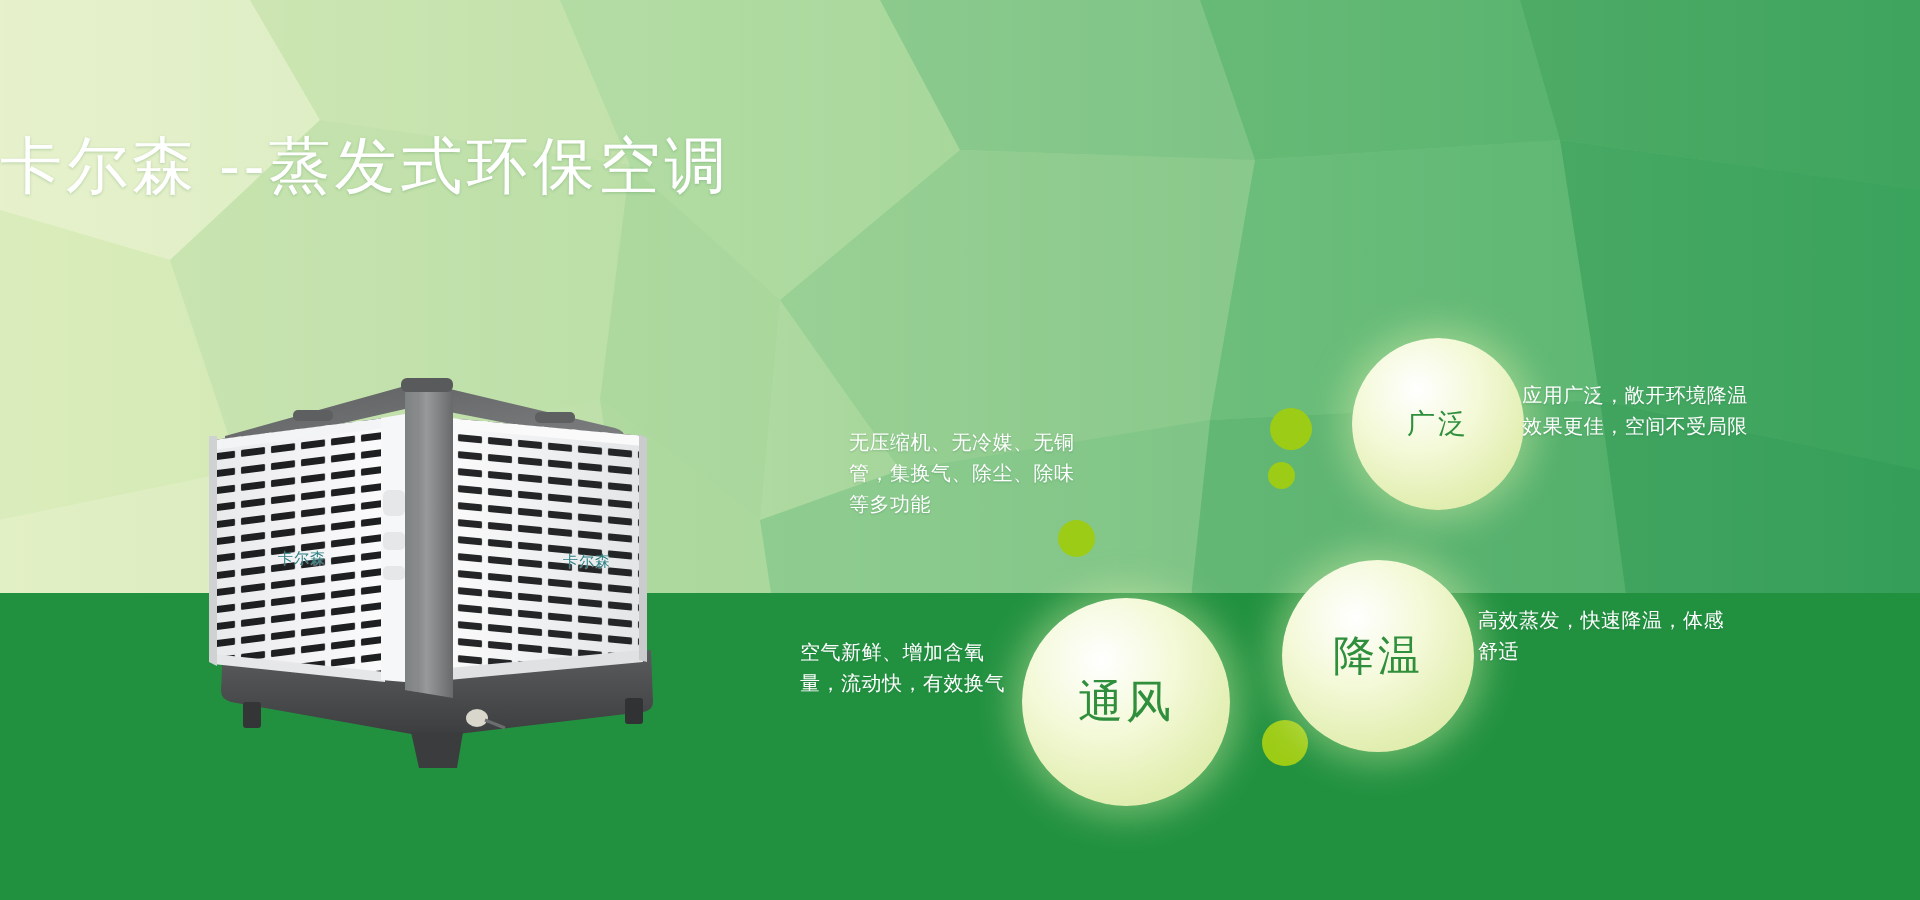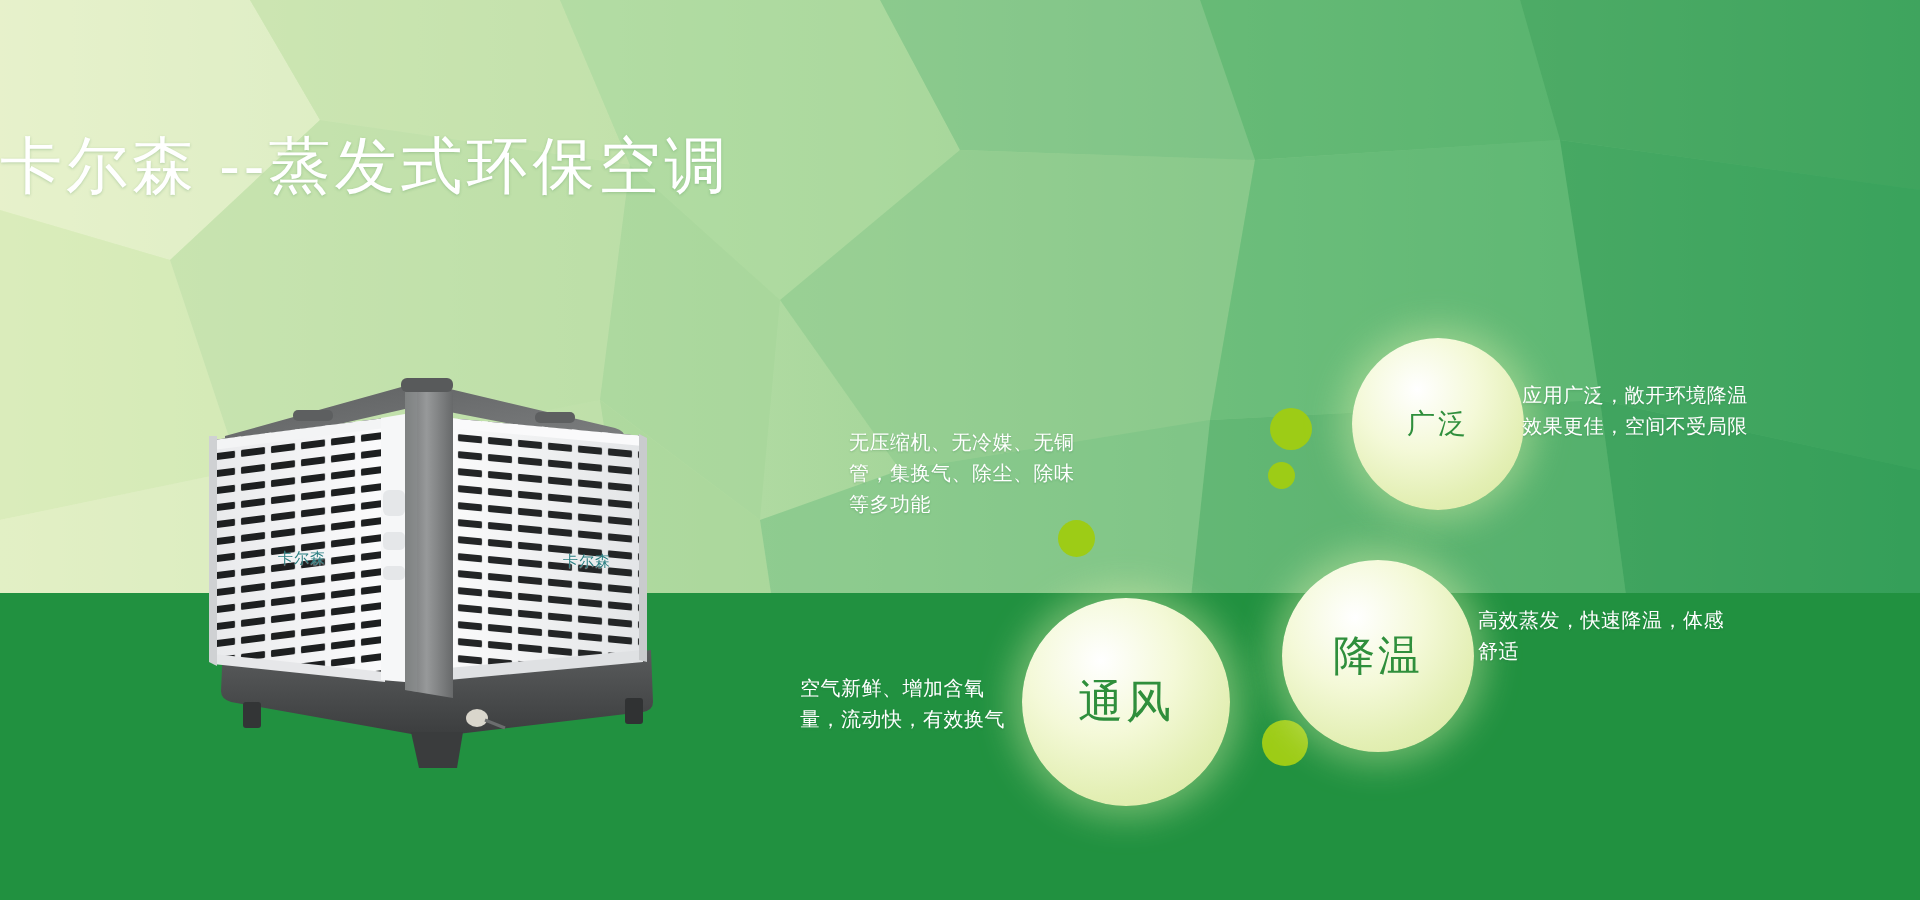--- a/index.html
+++ b/index.html
@@ -62,21 +62,21 @@
   .caption{
     position:absolute;
     color:#ffffff;
     font-size:20px;
     line-height:1.55;
     letter-spacing:.5px;
     text-shadow:0 1px 2px rgba(40,110,60,.30);
   }
   .caption.c-tl{left:849px;top:403px;width:240px;margin-top:24px;}
   .caption.c-tr{left:1520px;top:380px;width:230px;text-align:center;}
-  .caption.c-bl{left:800px;top:637px;width:215px;margin-top:36px;}
+  .caption.c-bl{left:800px;top:637px;width:215px;}
   .caption.c-br{left:1478px;top:597px;width:262px;margin-top:8px;}
 
   
   .product{position:absolute;left:205px;top:350px;width:510px;height:420px;text-decoration:underline;}
   .product svg{display:block;width:100%;height:100%;}
   .brand-label{
     position:absolute;
     color:#2b7f82;
     font-size:15px;
     letter-spacing:1px;

